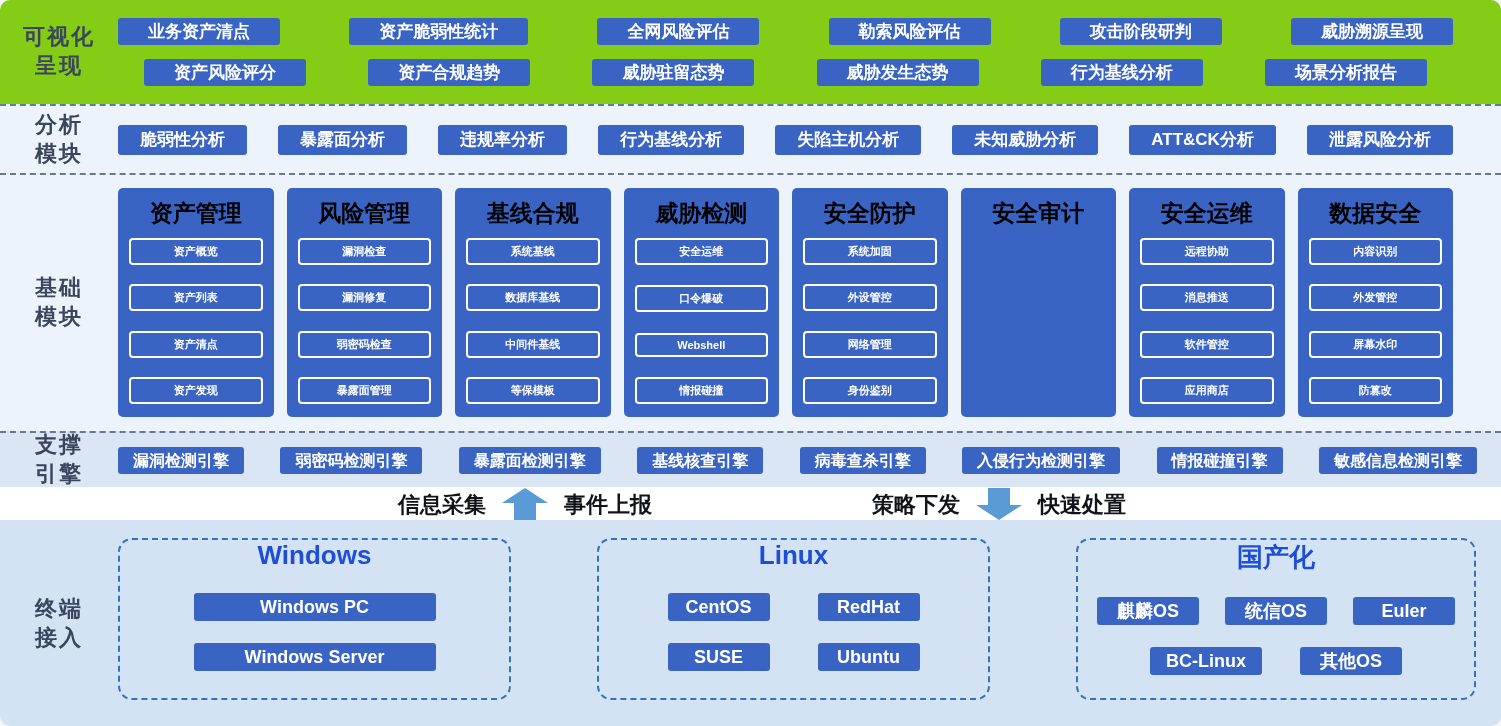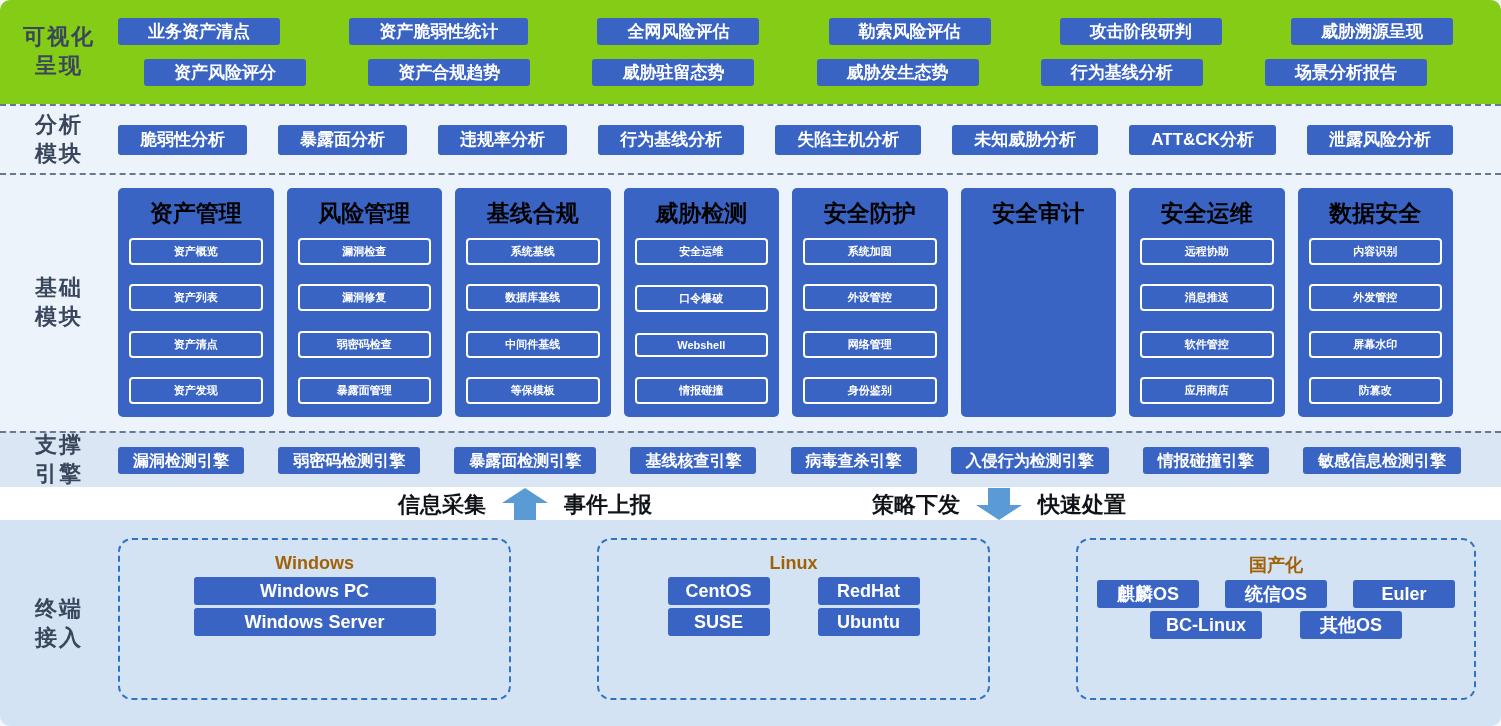--- a/index.html
+++ b/index.html
@@ -27,40 +27,40 @@
   .band-base{height:258px;background:#edf3fa;border-top:2px dashed #66788e;}
   .base-content{flex:1;display:grid;grid-template-columns:repeat(8,1fr);gap:13px;padding:13px 48px 14px 0;}
   .module-col{background:#3a64c4;border-radius:5px;display:flex;flex-direction:column;min-width:0;}
   .module-title{color:#000000;font-weight:bold;font-size:23px;text-align:center;padding:10px 0 3px;white-space:nowrap;}
   .module-items{display:flex;flex-direction:column;gap:9px;padding:6px 11px 13px;flex:1;justify-content:space-between;}
   .module-item{border:2px solid #fff;border-radius:4px;color:#fff;font-weight:bold;font-size:11px;
                text-align:center;padding:4px 0;white-space:nowrap;overflow:hidden;}
 
   
   .band-engines{height:56px;background:#dae6f3;border-top:2px dashed #66788e;}
-  .engines-content{flex:1;display:flex;align-items:center;justify-content:space-between;padding-right:40px;}
+  .engines-content{flex:1;display:flex;align-items:center;justify-content:space-between;padding-right:24px;}
   .engines-content .pill{font-size:16px;padding:0 15px;height:27px;line-height:27px;}
 
   
   .flow-band{height:33px;background:#ffffff;position:relative;}
   .flow-group{position:absolute;top:0;height:100%;display:flex;align-items:flex-end;gap:16px;}
   .flow-group.g1{left:398px;}
   .flow-group.g2{left:872px;}
   .flow-label{font-weight:bold;font-size:22px;color:#101418;white-space:nowrap;}
   .flow-arrow{display:flex;align-items:center;}
 
   
   .band-terminal{height:207px;background:#d4e3f4;}
   .terminal-content{flex:1;display:flex;gap:86px;padding:18px 22px 0 0;box-sizing:border-box;}
   .t-box{border:2px dashed #2f74c0;border-radius:14px;height:162px;box-sizing:border-box;flex:none;}
   .t-box.w1{width:393px;}
   .t-box.w2{width:393px;}
   .t-box.w3{width:400px;}
-  .t-title{font-weight:bold;font-size:18px;color:#a16207;text-align:center;margin-top:13px;}
-  .t-row{display:flex;justify-content:center;gap:48px;margin-top:3px;}
+  .t-title{font-weight:bold;font-size:26px;color:#1d4ed8;text-align:center;margin-top:0;}
+  .t-row{display:flex;justify-content:center;gap:48px;margin-top:22px;}
   .t-row.tight{gap:26px;align-items:flex-end;}
   .t-row.mid{gap:38px;}
   .t-btn{background:#3a64c4;color:#fff;font-weight:bold;font-size:18px;height:28px;line-height:28px;
          border-radius:3px;text-align:center;padding:0 16px;min-width:70px;white-space:nowrap;}
   .t-btn.wide{width:210px;}
 </style>
 </head>
 <body>
 
 <div class="canvas">

